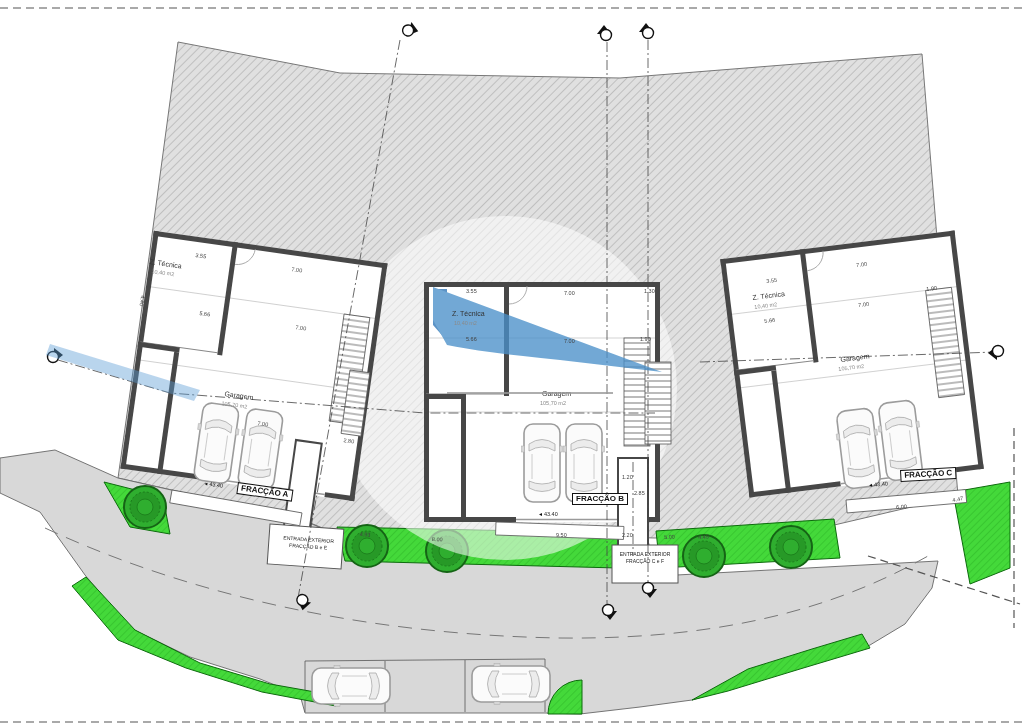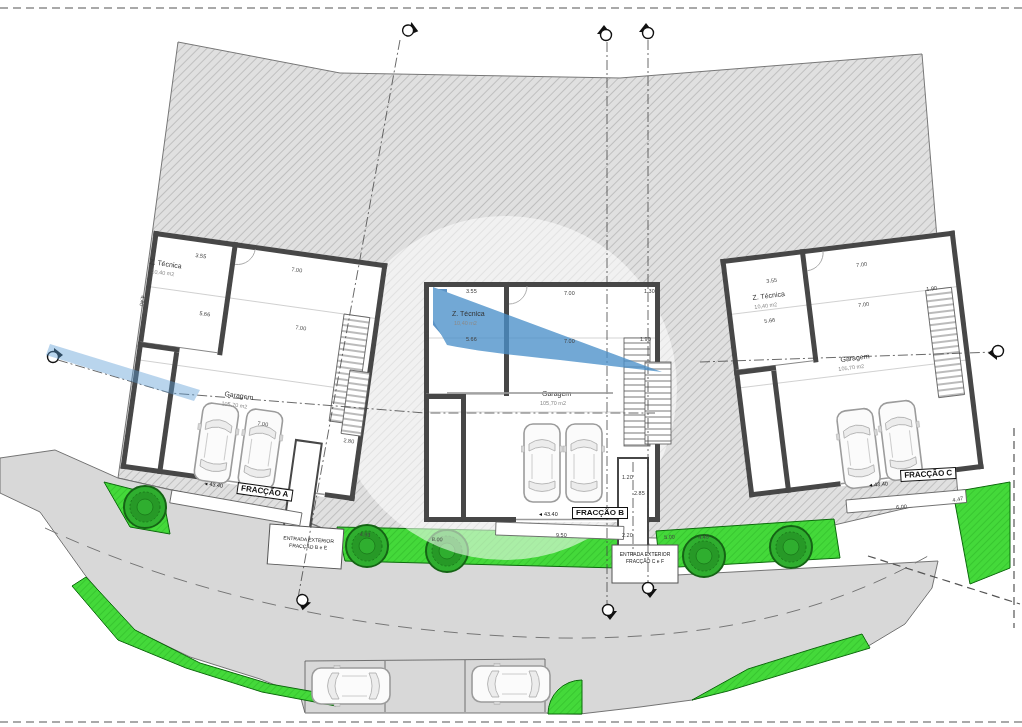--- a/index.html
+++ b/index.html
@@ -195,21 +195,21 @@
 <div class="lbl area" style="left:222px;top:400px;transform:rotate(8deg);">105,70 m2</div>
 <div class="lbl frac" style="left:238px;top:482px;transform:rotate(8deg);">FRACÇÃO A</div>
 <div class="lbl elev" style="left:204px;top:480px;transform:rotate(8deg);">
   <span class="arr">◄</span><span>43.40</span>
 </div>
 
 <div class="lbl room" style="left:452px;top:310px;">Z. Técnica</div>
 <div class="lbl area" style="left:454px;top:320px;">10,40 m2</div>
 <div class="lbl room" style="left:542px;top:390px;">Garagem</div>
 <div class="lbl area" style="left:540px;top:400px;">105,70 m2</div>
-<div class="lbl frac" style="left:572px;top:507px;">FRACÇÃO B</div>
+<div class="lbl frac" style="left:572px;top:493px;">FRACÇÃO B</div>
 <div class="lbl elev" style="left:538px;top:511px;">
   <span class="arr">◄</span><span>43.40</span>
 </div>
 
 <div class="lbl room" style="left:752px;top:294px;transform:rotate(-7deg);">Z. Técnica</div>
 <div class="lbl area" style="left:754px;top:304px;transform:rotate(-7deg);">10,40 m2</div>
 <div class="lbl room" style="left:840px;top:356px;transform:rotate(-7deg);">Garagem</div>
 <div class="lbl area" style="left:838px;top:366px;transform:rotate(-7deg);">105,70 m2</div>
 <div class="lbl frac" style="left:900px;top:470px;transform:rotate(-3deg);">FRACÇÃO C</div>
 <div class="lbl elev" style="left:868px;top:482px;transform:rotate(-4deg);">

